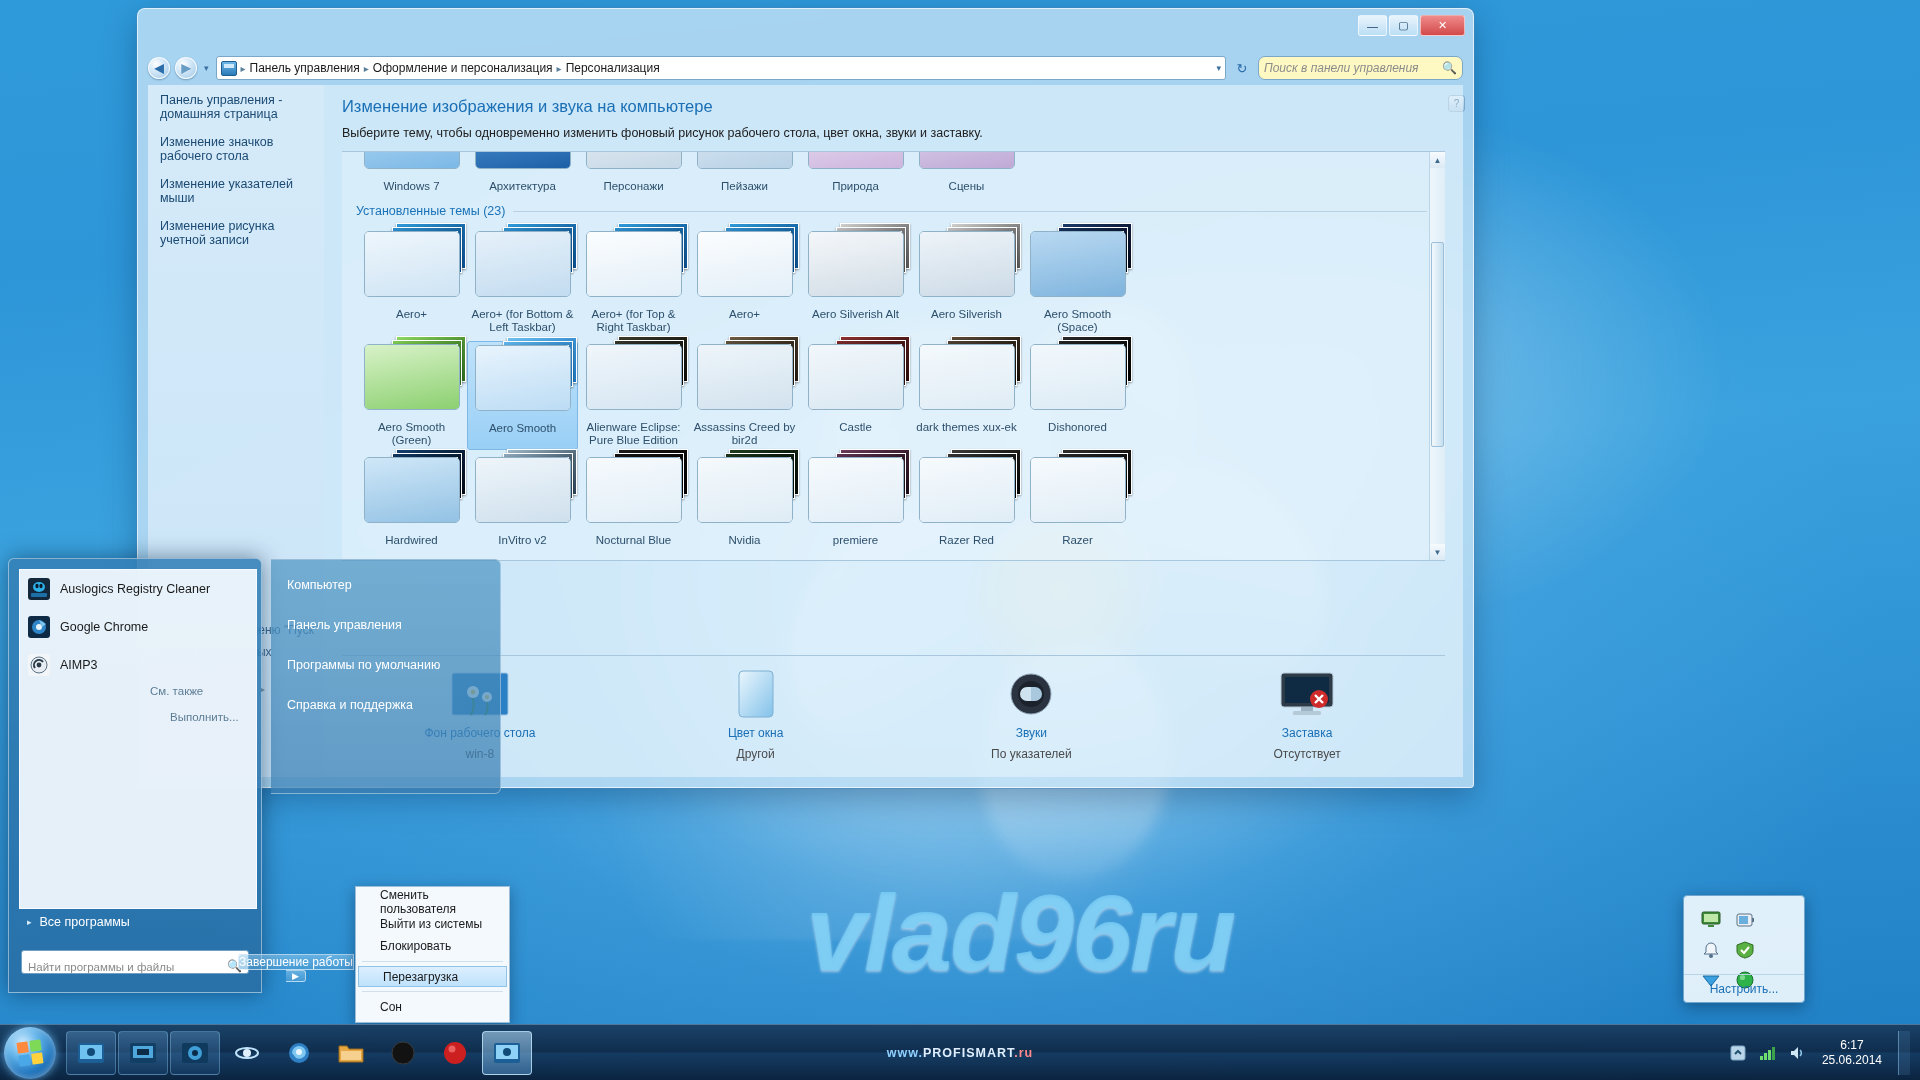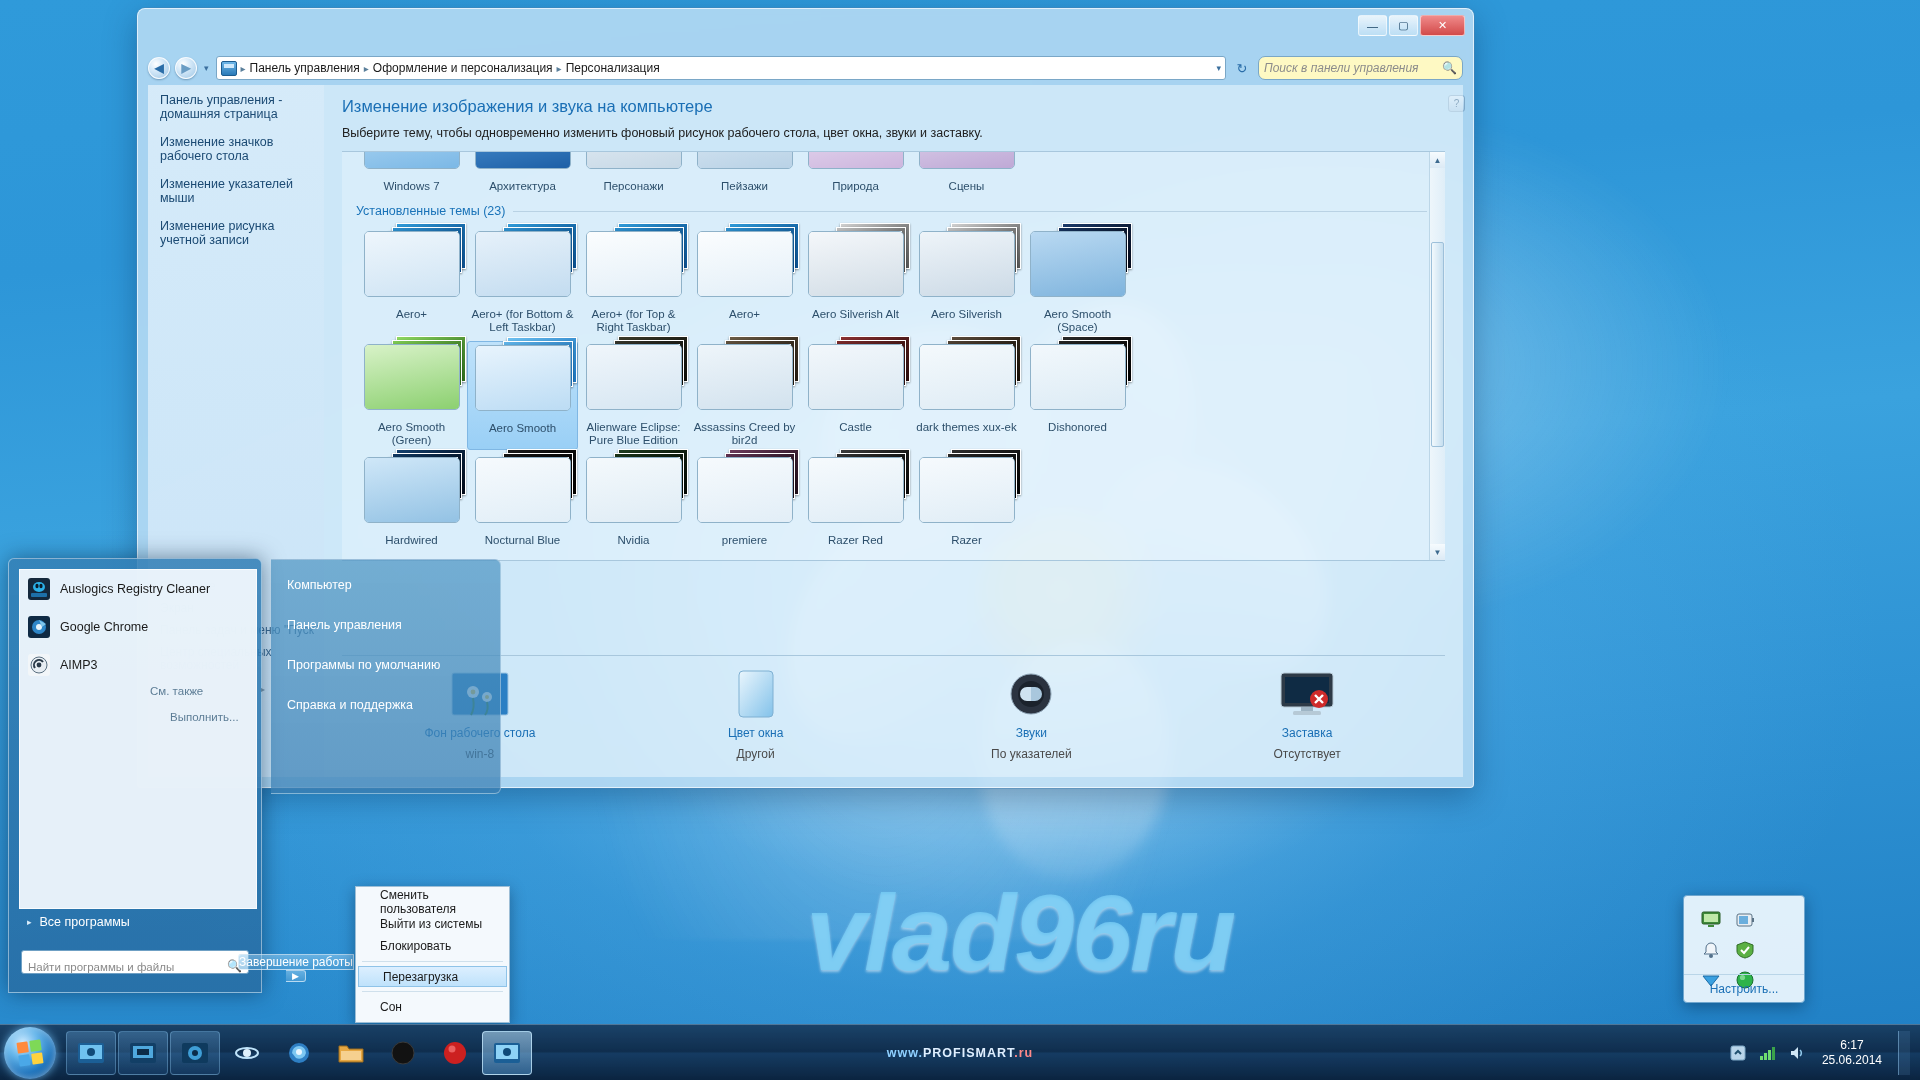--- a/index.html
+++ b/index.html
@@ -622,20 +622,33 @@
                 <div class="stack">
                   <i style="background:linear-gradient(135deg,#13406e,#020a18)"></i>
                   <i style="background:linear-gradient(135deg,#0f3760,#010711)"></i>
                   <i style="background:linear-gradient(135deg,#184c80,#030d1f)"></i>
                 </div>
                 <div class="thumb">
                     <div class="inner" style="background:linear-gradient(170deg,#cfe7f8,#93c2e4)"></div>
                   </div>
               </div>
               <div class="tname">Hardwired</div>
+            </div>
+            <div class="theme">
+              <div class="thumbwrap">
+                <div class="stack">
+                  <i style="background:linear-gradient(135deg,#9db6c8,#2d4355)"></i>
+                  <i style="background:linear-gradient(135deg,#8ea7b9,#25394a)"></i>
+                  <i style="background:linear-gradient(135deg,#aec5d5,#374f62)"></i>
+                </div>
+                <div class="thumb">
+                    <div class="inner" style="background:linear-gradient(170deg,#eef5fa,#cfe0ed)"></div>
+                  </div>
+              </div>
+              <div class="tname">InVitro v2</div>
             </div>
             <div class="theme">
               <div class="thumbwrap">
                 <div class="stack">
                   <i style="background:linear-gradient(135deg,#1a1a1a,#000)"></i>
                   <i style="background:linear-gradient(135deg,#141414,#000)"></i>
                   <i style="background:linear-gradient(135deg,#242424,#020202)"></i>
                 </div>
                 <div class="thumb">
                     <div class="inner" style="background:linear-gradient(170deg,#f6fafd,#e1eef7)"></div>

